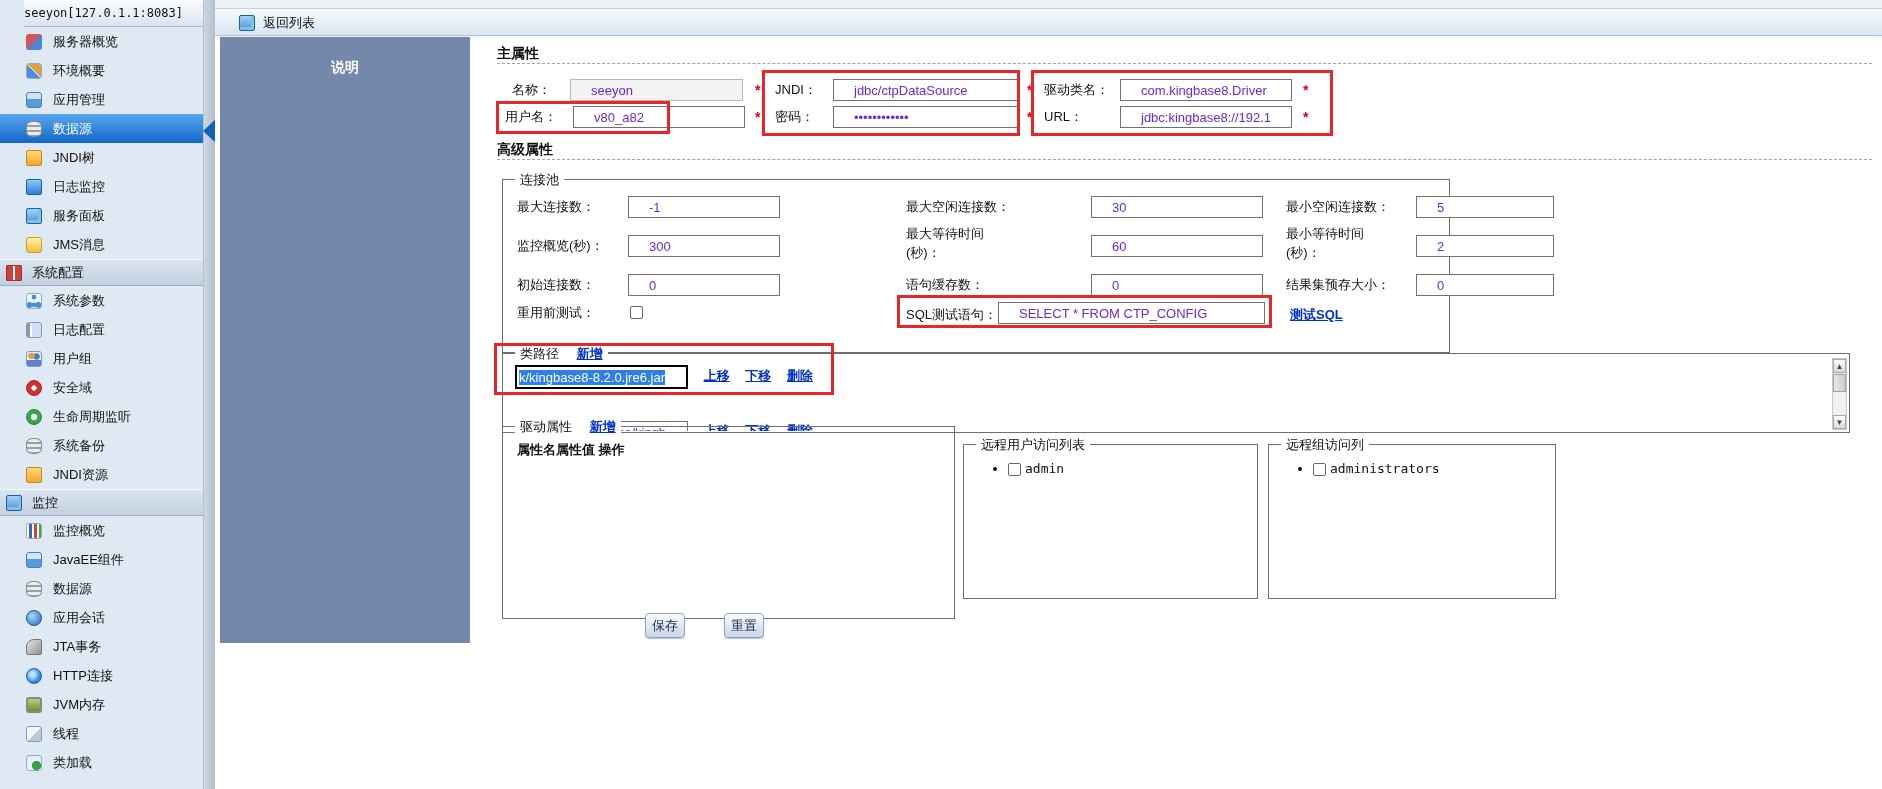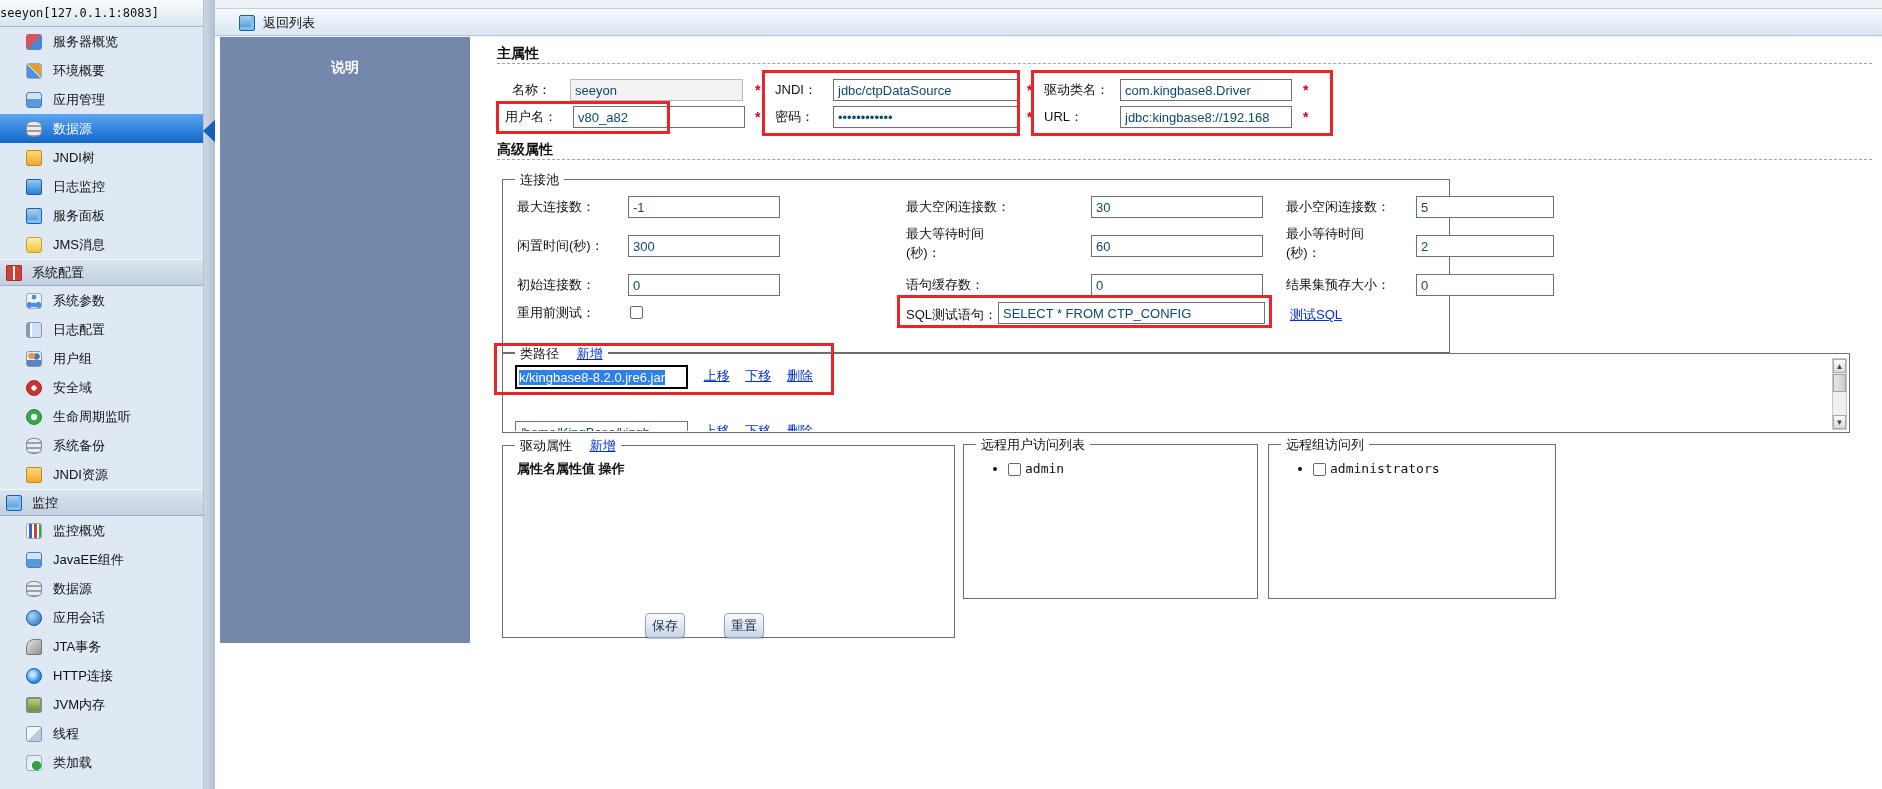--- a/index.html
+++ b/index.html
@@ -6,21 +6,21 @@
   html,body { width:1882px; height:789px; overflow:hidden;
     font-family:"Liberation Sans","DejaVu Sans",sans-serif; font-size:13px; color:#111;
     background:#eef2f6; }
 
   
   .sidebar { position:absolute; left:0; top:0; width:204px; height:789px;
     background:#dfe9f3; border-right:1px solid #b4c0d0; }
   .sb-header { height:27px; line-height:27px; 
     background:linear-gradient(#fbfdfe,#d9e3ef);
     border-bottom:1px solid #a9b8cc;
-    font-family:"DejaVu Sans Mono","Liberation Mono",monospace; font-size:12px; }
+    font-family:"DejaVu Sans Mono","Liberation Mono",monospace; font-size:12px;margin-left:24px; }
   .sb-item { height:29px; display:flex; align-items:center; padding-left:26px; cursor:pointer; }
   .sb-item .icn { margin-right:11px; }
   .sb-item.sel { background:linear-gradient(#5aa7ef,#1166c8); color:#fff; }
   .sb-section { height:27px; display:flex; align-items:center; padding-left:6px;
     background:linear-gradient(#dbe4ee,#c3d0e0);
     border-top:1px solid #f2f7fc; border-bottom:1px solid #9fAEc2; }
   .sb-section .icn { margin-right:10px; }
 
   .icn { display:inline-block; width:16px; height:16px; border-radius:3px; flex:none; }
   .icn-server { background:linear-gradient(135deg,#e05050 35%,#4488dd 65%); }
@@ -74,26 +74,26 @@
   .help-list li { margin-bottom:2px; }
 
   
   .form-area { position:absolute; left:0; top:0; right:0; bottom:0; }
   .abs { position:absolute; }
   .sec-h { font-weight:bold; font-size:14px; }
   .dash { border-bottom:1px dashed #93a4c8; height:1px; }
   .flabel { line-height:22px; white-space:nowrap; }
   .star { color:#e00016; font-weight:bold; font-size:14px; line-height:22px; }
   input.inp, .inp { height:22px; border:1px solid #707070; background:#fff; font-size:13px;
-    padding:1px 4px; font-family:"Liberation Sans","DejaVu Sans",sans-serif; color:#0c4a6e; }
+    padding:1px 20px; font-family:"Liberation Sans","DejaVu Sans",sans-serif; color:#6d28d9; }
   input.ro { background:#f3f3f3; border:1px solid #b9b9b9; }
   .w173{width:173px}.w185{width:185px}.w172{width:172px}.w152{width:152px}.w138{width:138px}.w267{width:267px}
   .fieldset { position:absolute; border:1px solid #6e6e6e; }
   .legend { position:absolute; top:-9px; left:12px; background:#fff; padding:0 5px; white-space:nowrap; }
-  .blue-link { color:#0030cc; text-decoration:underline; cursor:pointer; }
+  .blue-link { color:#0030cc; text-decoration:underline; cursor:pointer;font-weight:bold; }
   .cb { display:inline-block; width:13px; height:13px; border:1px solid #666; background:#fff;
     border-radius:2px; vertical-align:middle; }
   .two-line { line-height:19px; }
 
   
   .c1l{left:14px}.c1f{left:125px}.c2l{left:403px}.c2f{left:588px}.c3l{left:783px}.c3f{left:913px}
 
   
   .cp-body { position:absolute; left:10px; right:22px; top:5px; bottom:1px; overflow:hidden; }
   .cp-row { position:absolute; left:2px; height:24px; white-space:nowrap; }
@@ -291,21 +291,21 @@
     <div class="fieldset" style="left:287px;top:142px;width:948px;height:174px">
       <span class="legend">连接池</span>
 
       <div class="abs flabel c1l" style="top:16px">最大连接数：</div>
       <input class="abs inp w152 c1f" style="top: 16px;" value="-1">
       <div class="abs flabel c2l" style="top:16px">最大空闲连接数：</div>
       <input class="abs inp w172 c2f" style="top: 16px;" value="30">
       <div class="abs flabel c3l" style="top:16px">最小空闲连接数：</div>
       <input class="abs inp w138 c3f" style="top: 16px;" value="5">
 
-      <div class="abs flabel c1l" style="top:55px">闲置时间(秒)：</div>
+      <div class="abs flabel c1l" style="top:55px">监控概览(秒)：</div>
       <input class="abs inp w152 c1f" style="top: 55px;" value="300">
       <div class="abs two-line c2l" style="position:absolute;top:44px">
         <div>最大等待时间</div>
         <div>(秒)：</div>
       </div>
       <input class="abs inp w172 c2f" style="top: 55px;" value="60">
       <div class="abs two-line c3l" style="position:absolute;top:44px">
         <div>最小等待时间</div>
         <div>(秒)：</div>
       </div>
@@ -348,21 +348,21 @@
       </div>
       <div class="vscroll">
         <div class="vs-btn vs-up">▲</div>
         <div class="vs-thumb"></div>
         <div class="vs-btn vs-down">▼</div>
       </div>
     </div>
 
     <div class="anno" style="left:279px;top:306px;width:340px;height:52px"></div>
 
-    <div class="fieldset" style="left:287px;top:408px;width:453px;height:193px">
+    <div class="fieldset" style="left:287px;top:389px;width:453px;height:193px">
       <span class="legend">
         <span>驱动属性</span>
         <span class="blue-link" style="margin-left:14px">新增</span>
       </span>
       <div class="abs props-head" style="left:14px;top:14px">属性名属性值 操作</div>
     </div>
 
     <div class="fieldset" style="left:748px;top:407px;width:295px;height:155px">
       <span class="legend">远程用户访问列表</span>
       <ul class="chk-list">

